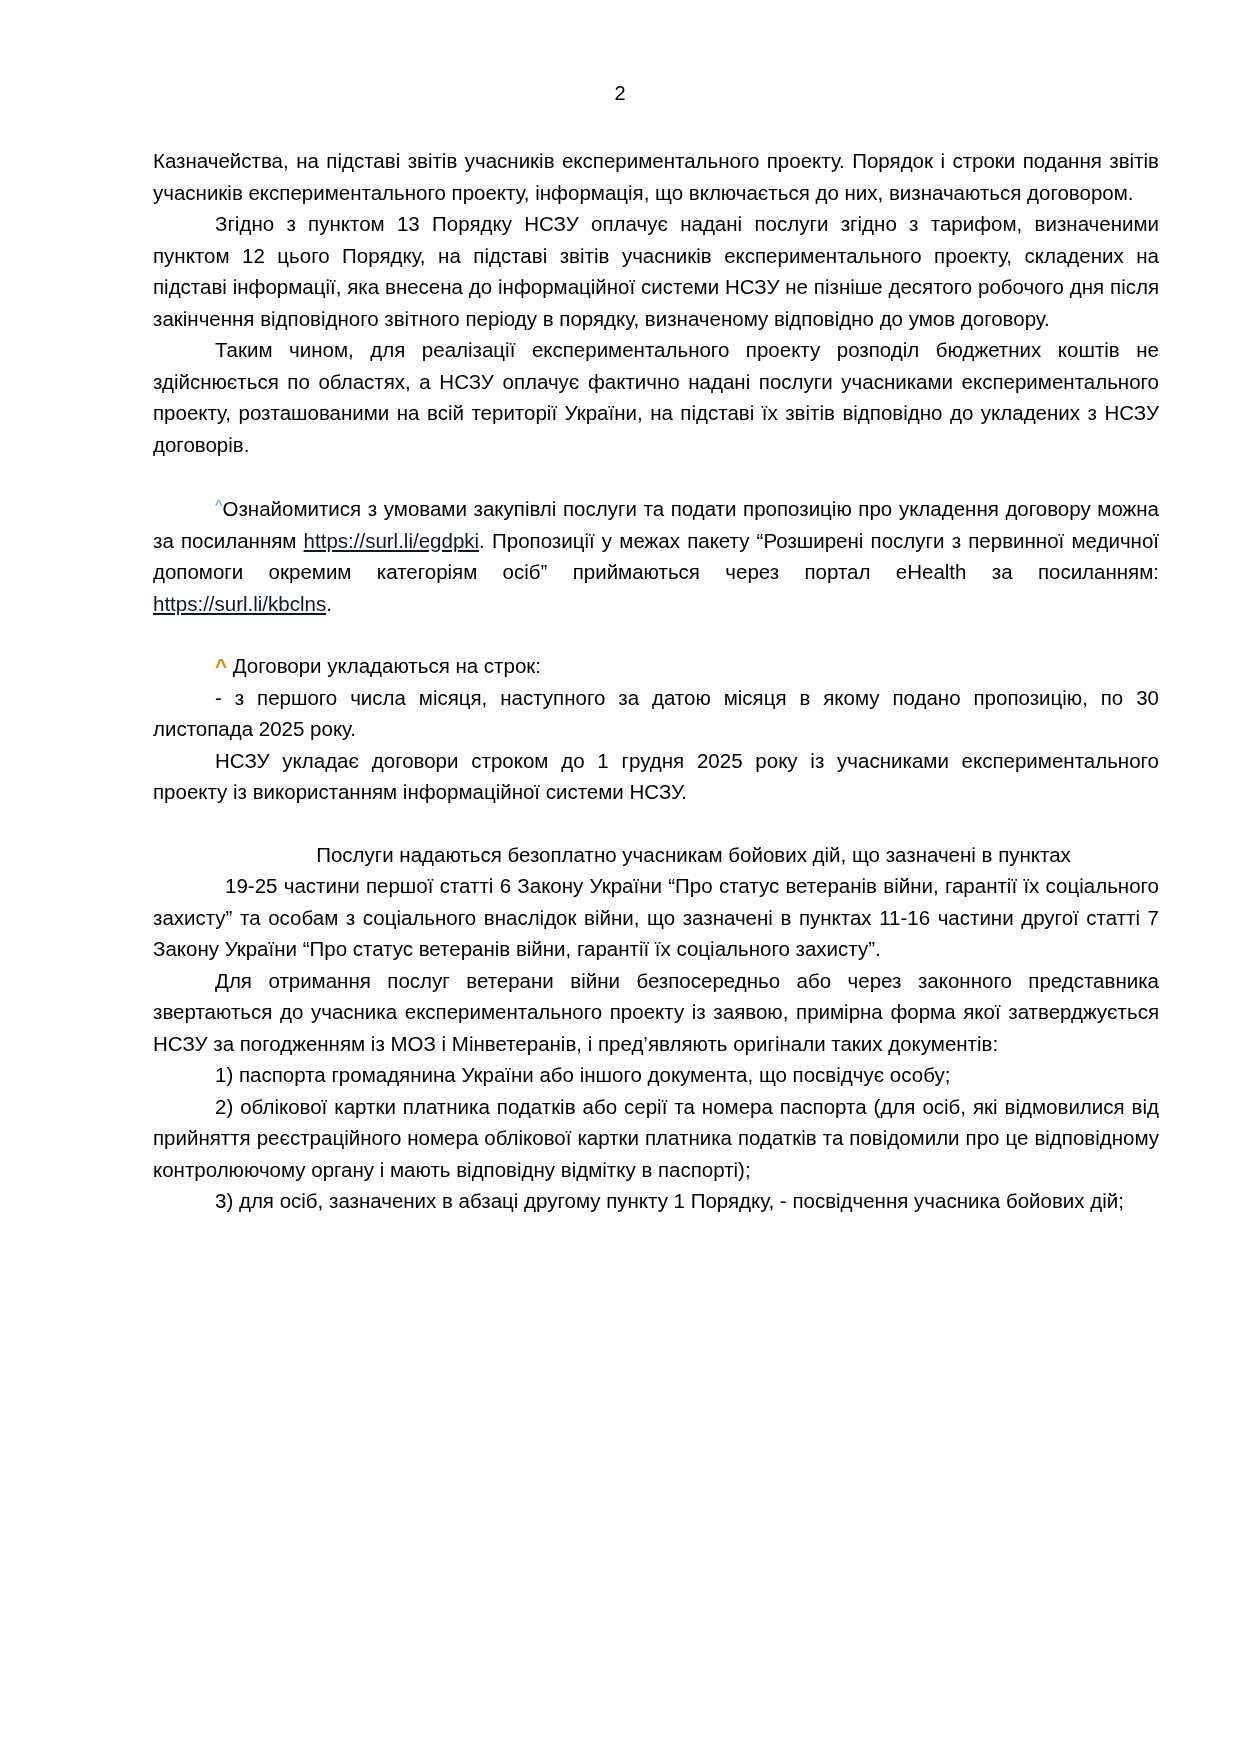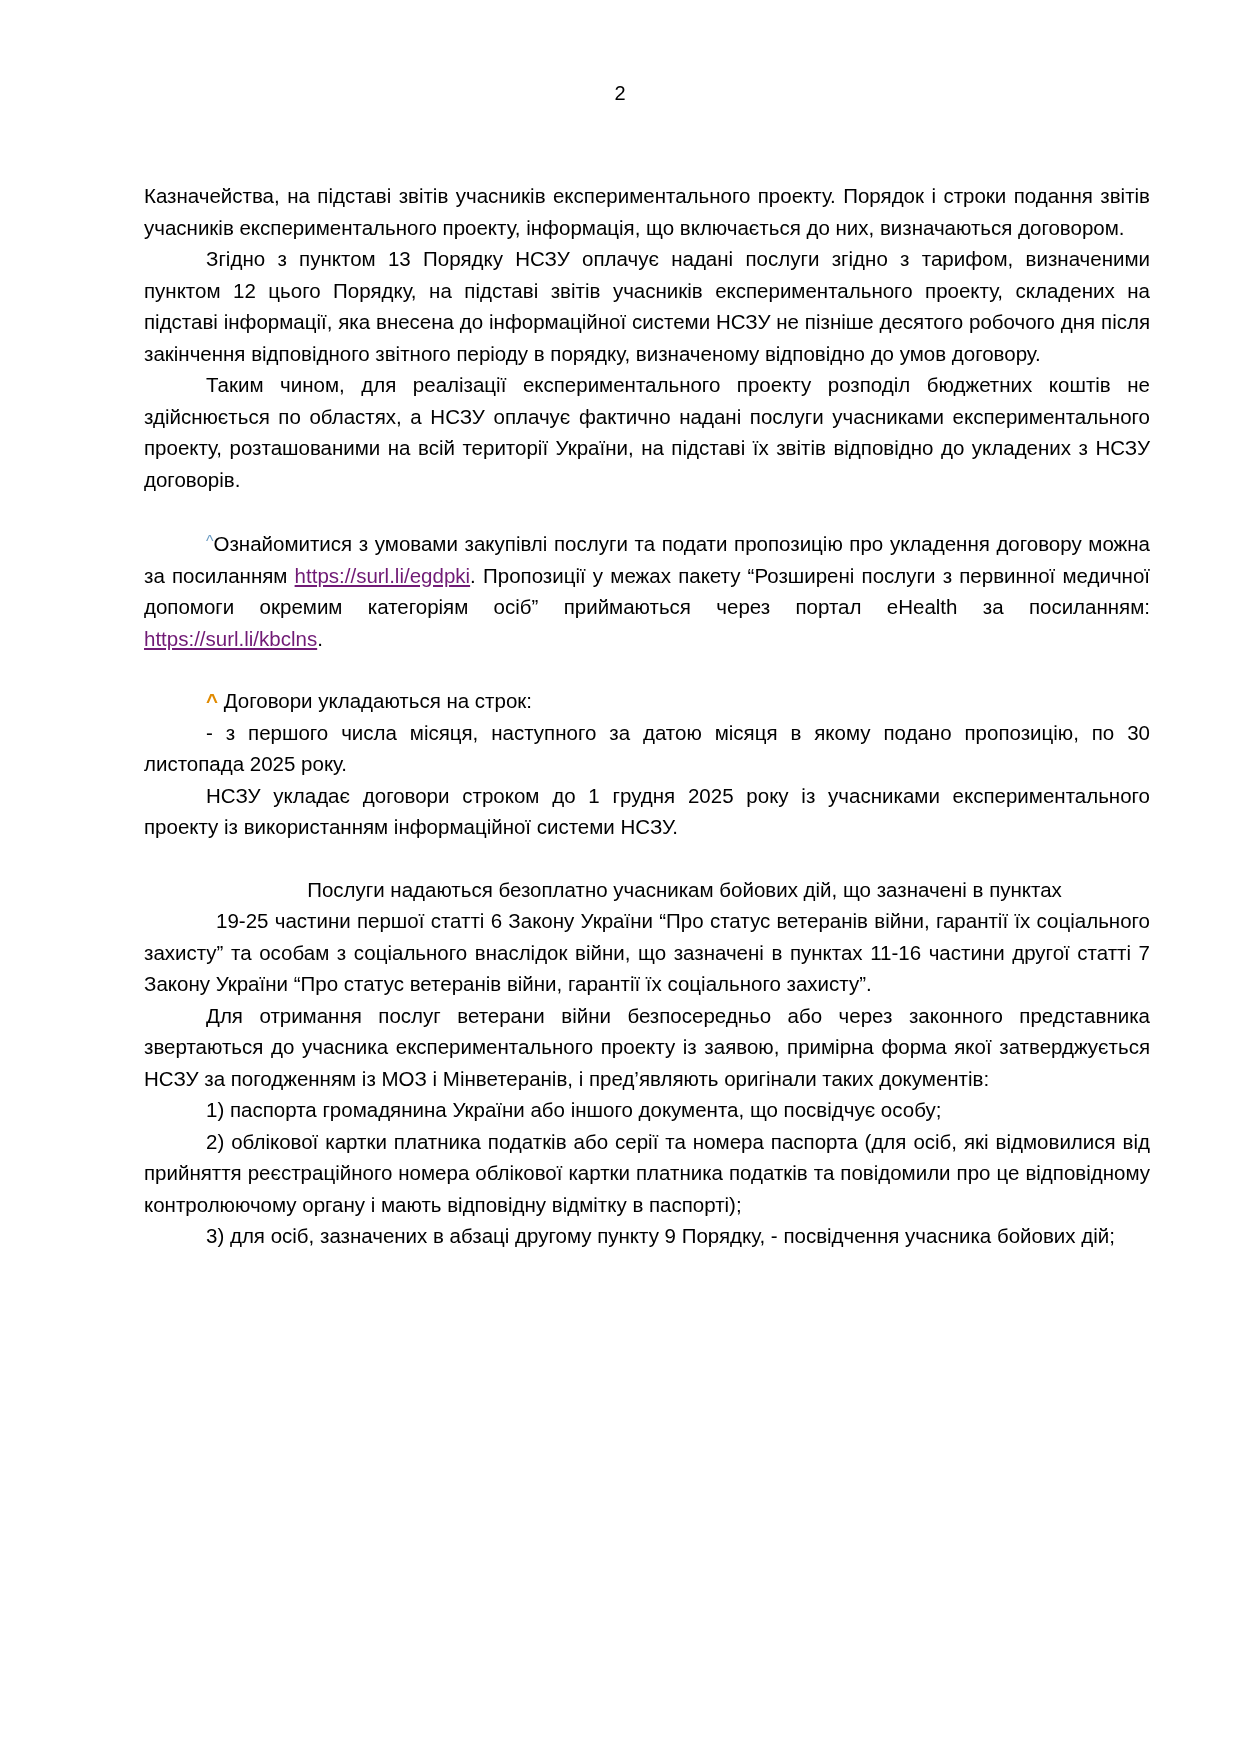--- a/index.html
+++ b/index.html
@@ -1,26 +1,26 @@
 <!DOCTYPE html>
 <html><head>
 <meta charset="utf-8">
 <style>
   html, body { margin: 0; padding: 0; background: #ffffff; }
   body { width: 1240px; height: 1755px; position: relative; overflow: hidden;
          font-family: "Liberation Sans", sans-serif; color: #000; }
   .page-num { position: absolute; top: 82px; left: 0; width: 1240px; text-align: center;
               font-size: 20px; }
-  .content { position: absolute; top: 145px; left: 144px; width: 1006px;
-             font-size: 20.5px; line-height: 31.5px; margin-top: 35px; }
+  .content { position: absolute; top: 145px; left: 153px; width: 1006px;
+             font-size: 20.5px; line-height: 31.5px; }
   p { margin: 0; text-align: justify; }
   .ind { text-indent: 62px; }
   .gap { height: 31px; }
   b { font-weight: normal; }
-  a { color: #701a75; }
+  a { color: #0f172a; }
   .caret-blue { color: #6a9bc3; font-size: 16px; vertical-align: 4px; }
   .caret-orange { color: #e08a00; font-weight: bold; }
   .center-line { text-align: center; padding-left: 75px; }
 </style>
 </head>
 <body>
 
 <div class="page-num">2</div>
 
 <div class="content">
@@ -46,14 +46,14 @@
 
   <p class="center-line">
     <b>Послуги надаються безоплатно учасникам бойових дій</b><span>, що зазначені в пунктах</span>
   </p>
   <p class="ind" style="text-indent:72px">
     <span>19-25 частини першої статті 6 Закону України “Про статус ветеранів війни, гарантії їх соціального захисту” та </span><b>особам з соціального внаслідок війни</b><span>, що зазначені в пунктах 11-16 частини другої статті 7 Закону України “Про статус ветеранів війни, гарантії їх соціального захисту”.</span>
   </p>
   <p class="ind">Для отримання послуг ветерани війни безпосередньо або через законного представника звертаються до учасника експериментального проекту із заявою, примірна форма якої затверджується НСЗУ за погодженням із МОЗ і Мінветеранів, і пред’являють оригінали таких документів:</p>
   <p class="ind">1)  паспорта громадянина України або іншого документа, що посвідчує особу;</p>
   <p class="ind">2) облікової картки платника податків або серії та номера паспорта (для осіб, які відмовилися від прийняття реєстраційного номера облікової картки платника податків та повідомили про це відповідному контролюючому органу і мають відповідну відмітку в паспорті);</p>
-  <p class="ind">3) для осіб, зазначених в абзаці другому пункту 9 Порядку, - посвідчення учасника бойових дій;</p>
+  <p class="ind">3) для осіб, зазначених в абзаці другому пункту 1 Порядку, - посвідчення учасника бойових дій;</p>
 </div>
 
 </body></html>

